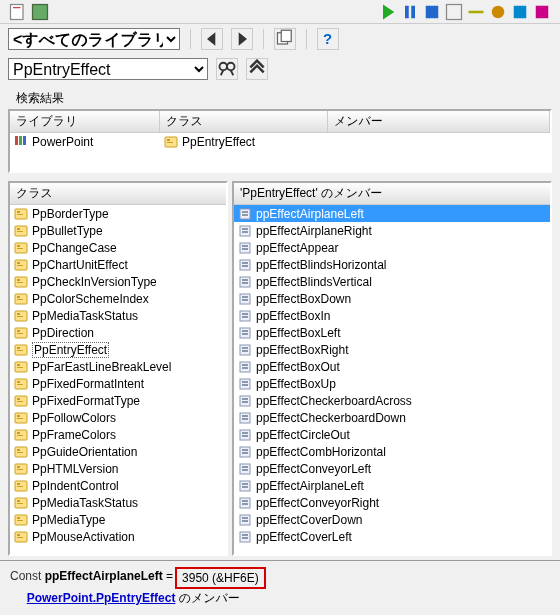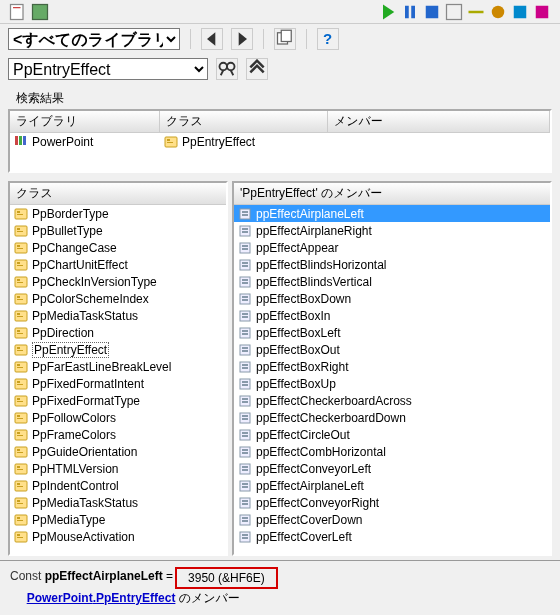--- a/index.html
+++ b/index.html
@@ -140,21 +140,21 @@
     border-top: 1px solid #999;
     background: #f0f0f0;
     padding: 6px 10px 8px 10px;
     line-height: 1.5;
   }
   .footer .line1 { display: inline-flex; align-items: flex-start; }
   .footer .const-kw { color: #333; }
   .footer .const-name { font-weight: bold; }
   .footer .val-box {
     border: 2px solid #d40000;
-    padding: 0 11px;
+    padding: 0 5px;
     margin-left: 2px;
   }
   .footer .link { color: #0000cc; text-decoration: underline; }
   .footer .link.bold { font-weight: bold; }
   .pane-list::-webkit-scrollbar { width: 16px; }
   .pane-list::-webkit-scrollbar-track { background: #efefef; }
   .pane-list::-webkit-scrollbar-thumb { background: #c2c2c2; border: 1px solid #999; }
 </style>
 </head>
 <body>
@@ -590,31 +590,31 @@
             <span class="txt">ppEffectBoxLeft</span>
           </div>
           <div class="item">
             <span class="icon-const">
               <svg viewBox="0 0 12 12">
                 <rect x="1" y="1" width="10" height="10" fill="#eef" stroke="#89a"></rect>
                 <rect x="3" y="3" width="6" height="2" fill="#89a"></rect>
                 <rect x="3" y="6" width="6" height="2" fill="#89a"></rect>
               </svg>
             </span>
+            <span class="txt">ppEffectBoxRight</span>
+          </div>
+          <div class="item">
+            <span class="icon-const">
+              <svg viewBox="0 0 12 12">
+                <rect x="1" y="1" width="10" height="10" fill="#eef" stroke="#89a"></rect>
+                <rect x="3" y="3" width="6" height="2" fill="#89a"></rect>
+                <rect x="3" y="6" width="6" height="2" fill="#89a"></rect>
+              </svg>
+            </span>
             <span class="txt">ppEffectBoxOut</span>
-          </div>
-          <div class="item">
-            <span class="icon-const">
-              <svg viewBox="0 0 12 12">
-                <rect x="1" y="1" width="10" height="10" fill="#eef" stroke="#89a"></rect>
-                <rect x="3" y="3" width="6" height="2" fill="#89a"></rect>
-                <rect x="3" y="6" width="6" height="2" fill="#89a"></rect>
-              </svg>
-            </span>
-            <span class="txt">ppEffectBoxRight</span>
           </div>
           <div class="item">
             <span class="icon-const">
               <svg viewBox="0 0 12 12">
                 <rect x="1" y="1" width="10" height="10" fill="#eef" stroke="#89a"></rect>
                 <rect x="3" y="3" width="6" height="2" fill="#89a"></rect>
                 <rect x="3" y="6" width="6" height="2" fill="#89a"></rect>
               </svg>
             </span>
             <span class="txt">ppEffectBoxUp</span>

